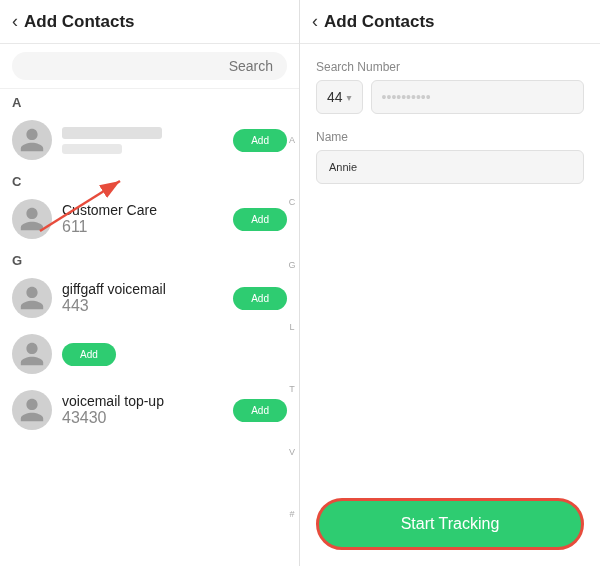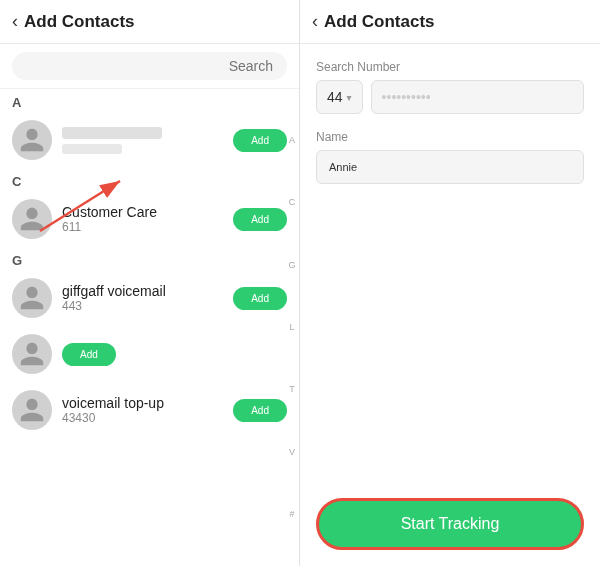--- a/index.html
+++ b/index.html
@@ -111,21 +111,21 @@
     }
     .contact-info {
       flex: 1;
     }
     .contact-name {
       font-size: 14px;
       font-weight: 500;
       color: #222;
     }
     .contact-number {
-      font-size: 12px;
+      font-size: 16px;
       color: #888;
     }
     .contact-name-placeholder {
       width: 100px;
       height: 12px;
       background: #e0e0e0;
       border-radius: 3px;
       margin-bottom: 5px;
     }
     .contact-num-placeholder {

